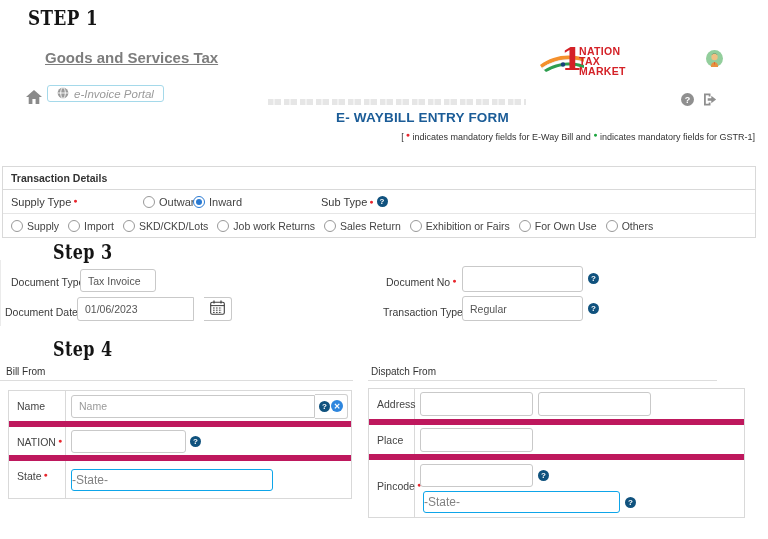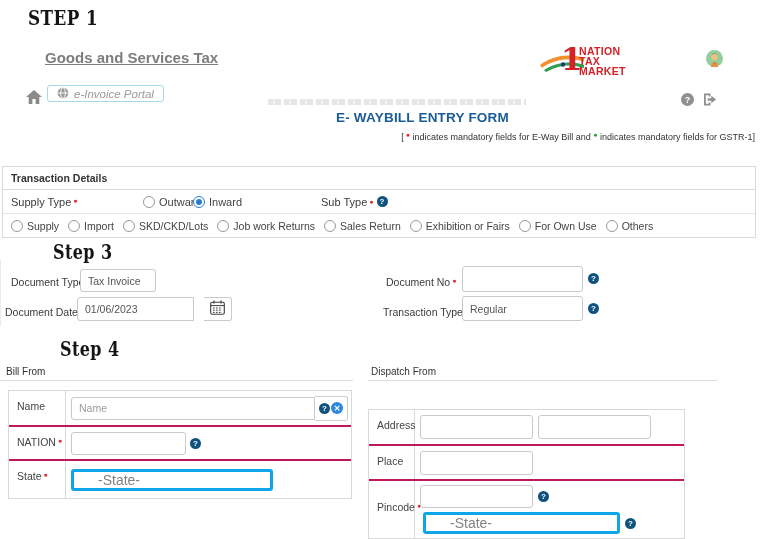--- a/index.html
+++ b/index.html
@@ -31,43 +31,43 @@
   .tx-row1 { position:relative; height:23px; display:flex; align-items:center; padding-left:8px; font-size:11px; color:#444; }
   .tx-row2 { border-top:1px solid #e6e6e6; height:24px; display:flex; align-items:center; padding-left:8px; font-size:10.5px; color:#444; gap:9px; }
   .radio { width:12px; height:12px; border:1px solid #999; border-radius:50%; background:#fff; flex-shrink:0; position:relative; }
   .radio.sel { border-color:#2a7ad2; }
   .radio.sel::after { content:""; position:absolute; inset:2px; border-radius:50%; background:#2a7ad2; }
   .ropt { display:flex; align-items:center; gap:4px; }
 
   
   .inp { border:1px solid #c9c9c9; border-radius:3px; background:#fff; font-size:10.5px; color:#555; padding:0 7px; font-family:"Liberation Sans", sans-serif; outline:none; }
   .inp::placeholder { color:#9a9a9a; }
-  .selbox { border:3px solid #0ea5e9; border-radius:3px; background:#fff; font-size:14px; color:#828282; display:flex; align-items:center; padding-left:24px; }
+  .selbox { border:1px solid #0ea5e9; border-radius:3px; background:#fff; font-size:12px; color:#828282; display:flex; align-items:center; padding-left:0; }
   .flabel { font-size:10.5px; color:#3a3a3a; }
   .doc-wrap { left:0; top:260px; width:758px; height:66px; border-left:1px solid #ebebeb; }
   .calbtn { width:28px; height:24px; border:1px solid #c9c9c9; border-left:none; border-radius:0 3px 3px 0; display:flex; align-items:center; justify-content:center; background:#fff; }
 
   
   .sec-title { font-size:10px; font-weight:400; color:#333; }
   .sec-line { border-bottom:1px solid #ddd; height:1px; }
   .tbl { border:1px solid #d9d9d9; background:#fff; }
-  .trow { display:flex; border-bottom:2px solid #be185d; }
+  .trow { display:flex; border-bottom:6px solid #be185d; }
   .trow:last-child { border-bottom:none; }
   .tlabel { border-right:1px solid #d9d9d9; padding:9px 0 0 8px; font-size:10.5px; color:#444; flex-shrink:0; }
   .tlabel.bf { width:57px; }
   .tlabel.df { width:46px; }
   .tfield { flex:1; display:flex; align-items:center; padding-left:5px; }
 </style>
 </head>
 <body>
 
 <div class="abs" style="left:28px; top:5px;"><span class="stencil" style="font-size:21px;">STEP 1</span></div>
 <div class="abs" style="left:28px; top:142px;margin-top:28px;"><span class="stencil" style="font-size:20px;">Step 2</span></div>
 <div class="abs" style="left:53px; top:240px;"><span class="stencil" style="font-size:20px;">Step 3</span></div>
-<div class="abs" style="left:60px; top:337px;"><span class="stencil" style="font-size:20px;">Step 4</span></div>
+<div class="abs" style="left:53px; top:337px;"><span class="stencil" style="font-size:20px;">Step 4</span></div>
 
 <div class="abs brand" style="left:45px; top:33px;margin-top:13px;">
   <div>Goods and Services Tax</div>
 </div>
 
 <span class="abs" style="left:26px; top:90px;">
   <svg width="16" height="14" viewBox="0 0 16 14">
       <path d="M8 0 L16 7 H13.3 V14 H9.6 V9 H6.4 V14 H2.7 V7 H0 Z" fill="#8a8a8a"></path>
     </svg>
 </span>
@@ -229,21 +229,21 @@
   <div class="trow" style="height:37px;">
     <div class="tlabel bf"><span>State</span><span class="rdot">●</span></div>
     <div class="tfield">
       <div class="selbox" style="width:202px; height:22px;">-State-</div>
     </div>
   </div>
 </div>
 
 <div class="abs sec-title" style="left:371px; top:366px;">Dispatch From</div>
 <div class="abs sec-line" style="left:368px; top:380px; width:349px;"></div>
-<div class="abs tbl" style="left:368px; top:409px; width:317px;">
+<div class="abs tbl" style="left:368px; top:388px; width:377px;">
   <div class="trow" style="height:36px;">
     <div class="tlabel df">Address</div>
     <div class="tfield" style="gap:5px;">
       <input class="inp" style="width: 113px; height: 24px;">
       <input class="inp" style="width: 113px; height: 24px;">
     </div>
   </div>
   <div class="trow" style="height:35px;">
     <div class="tlabel df">Place</div>
     <div class="tfield">

